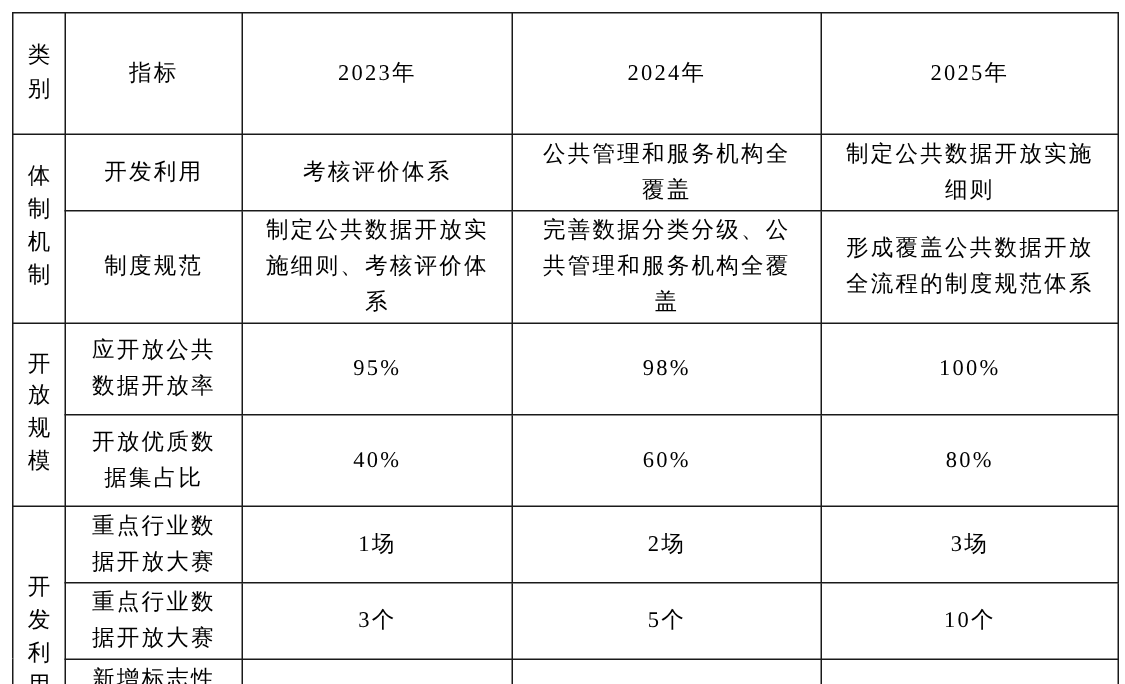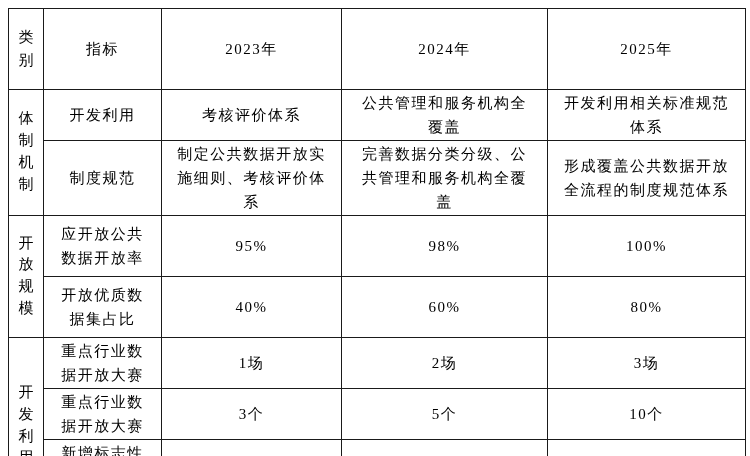--- a/index.html
+++ b/index.html
@@ -70,21 +70,21 @@
         <th>2023年</th>
         <th>2024年</th>
         <th>2025年</th>
       </tr>
 
       <tr style="height:51px">
         <td class="cat-col" rowspan="2"><span class="vert">体制机制</span></td>
         <td>开发利用</td>
         <td>考核评价体系</td>
         <td>公共管理和服务机构全覆盖</td>
-        <td>开发利用相关标准规范体系</td>
+        <td>制定公共数据开放实施细则</td>
       </tr>
       <tr style="height:75px">
         <td>制度规范</td>
         <td>制定公共数据开放实施细则、考核评价体系</td>
         <td>完善数据分类分级、公共管理和服务机构全覆盖</td>
         <td>形成覆盖公共数据开放全流程的制度规范体系</td>
       </tr>
 
       <tr style="height:47px">
         <td class="cat-col" rowspan="2"><span class="vert">开放规模</span></td>

